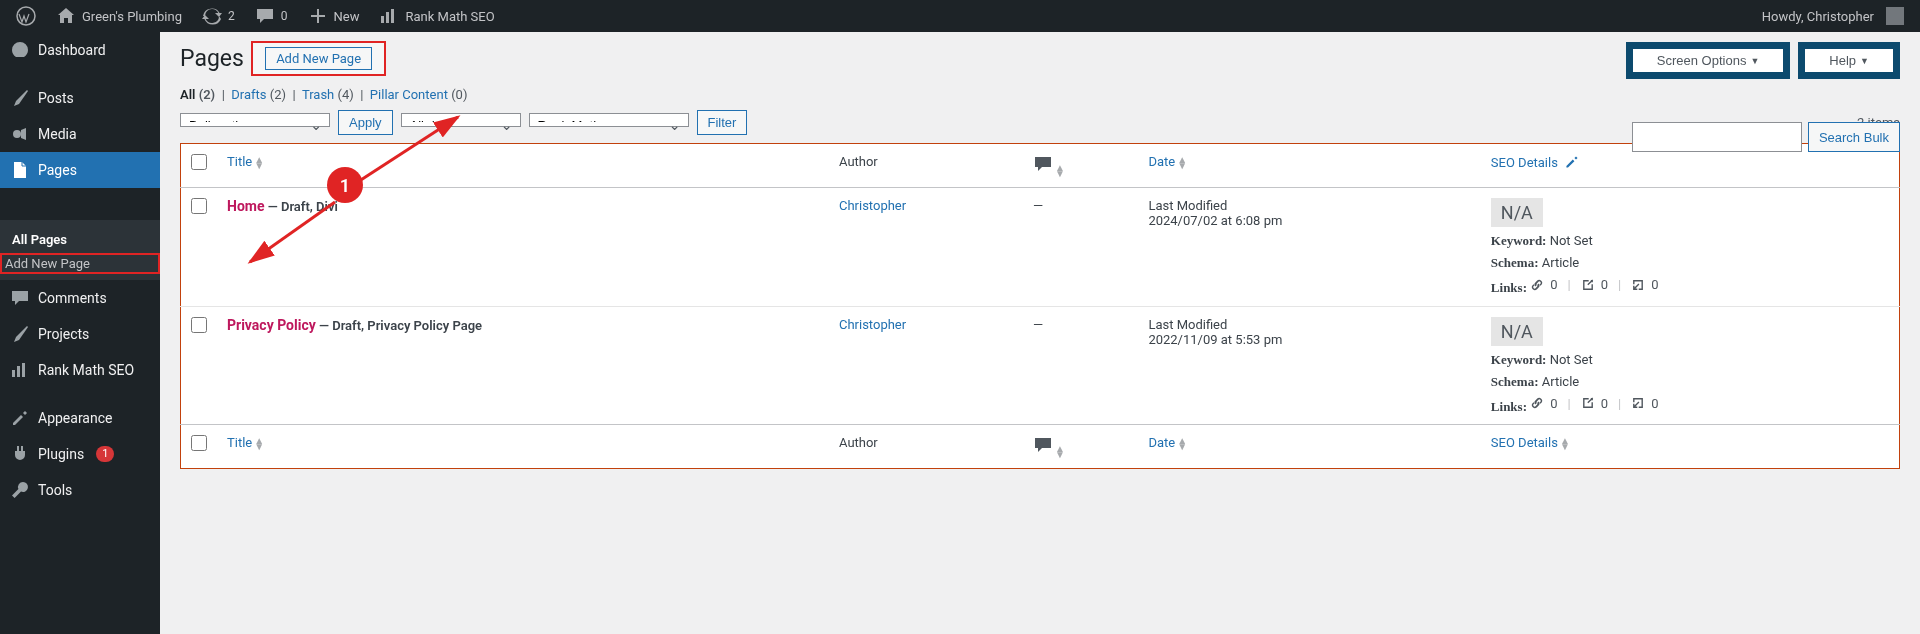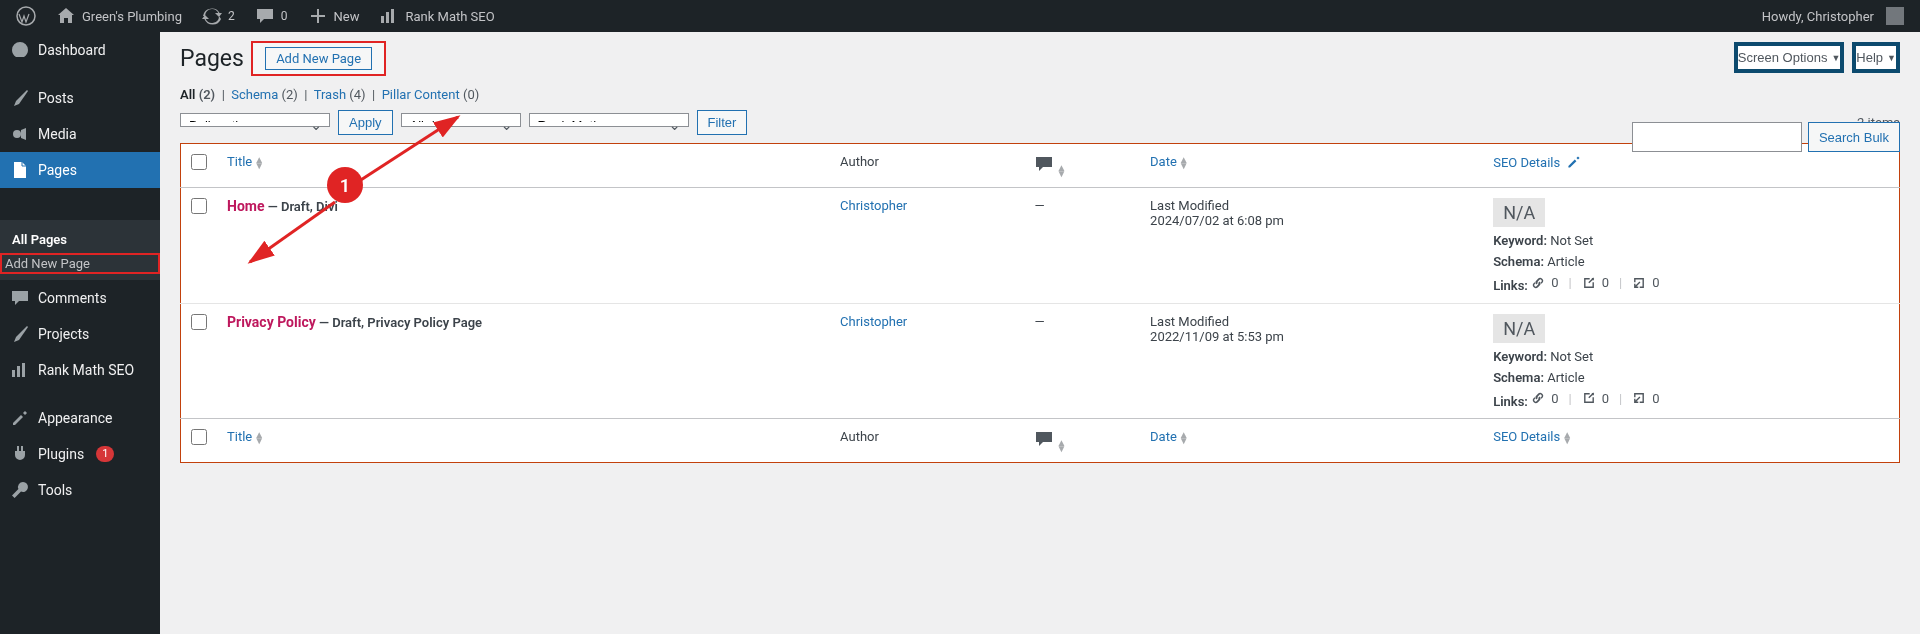--- a/index.html
+++ b/index.html
@@ -21,21 +21,21 @@
 #adminmenu .menu-item.current { background: #2271b1; color: #fff; }
 #adminmenu .menu-item.current .mico { fill:#fff; color:#fff; }
 #adminmenu .submenu { background: #2c3338; padding: 6px 0; margin-top: 32px; }
 #adminmenu .submenu .sub-item { padding: 6px 12px; color: #c3c4c7; cursor: pointer; font-size: 13px; }
 #adminmenu .submenu .sub-item.current { color: #fff; font-weight: 600; }
 .plugin-badge { background:#d63638; color:#fff; border-radius:9px; font-size:11px; padding:0 6px; line-height:16px; height:16px; margin-left:4px;}
 
 
 #content { flex: 1; padding: 12px 20px 0 20px; position: relative; overflow:hidden; }
 .top-btns { position:absolute; right:20px; top:10px; display:flex; gap:8px;}
-.screen-btn { background:#fff; border:4px solid #0c4a6e; padding:4px 0; font-size:13px; cursor:pointer; display:flex; align-items:center; gap:4px; color:#50575e;justify-content:flex-end;}
+.screen-btn { background:#fff; border:7px solid #0c4a6e; padding:4px 24px; font-size:13px; cursor:pointer; display:flex; align-items:center; gap:4px; color:#50575e;justify-content:flex-end;}
 .screen-btn::after{content:"▼"; font-size:9px;}
 
 h1.page-title { font-size: 23px; font-weight: 400; color: #1d2327; display: inline-block; margin-right: 4px; }
 .page-title-action { display: inline-block; border: 2px solid #e02424; padding: 4px 12px; color: #2271b1; background: #f6f7f7; font-size: 13px; cursor: pointer; position: relative; top:-3px; }
 .page-title-action .inner { border:1px solid #2271b1; padding:3px 10px; display:inline-block;}
 
 .subsubsub { margin: 8px 0; font-size: 13px; color: #50575e; }
 .subsubsub a { color: #2271b1; text-decoration: none; }
 .subsubsub .current { color:#1d2327; font-weight:600;}
 .subsubsub .count { color: #50575e; }
@@ -57,21 +57,21 @@
 table.wp-list th a { color:#2271b1; text-decoration:none;}
 .sort-ind { color:#a7aaad; font-size:10px; display:inline-flex; flex-direction:column; line-height:6px; margin-left:2px; vertical-align:middle;}
 .sort-ind::before{content:"▲";}
 .sort-ind::after{content:"▼";}
 table.wp-list tbody tr { border-bottom:1px solid #e5e5e5;}
 .row-title { color:#be185d; font-weight:700; font-size:14px;}
 .post-state { color:#3c434a; font-weight:600;}
 .author-link{ color:#2271b1;}
 .seo-na { background:#e5e5e5; color:#50575e; padding:4px 10px; display:inline-block; font-size:18px;}
 .seo-line { margin-top:6px; font-size:13px; color:#3c434a;}
-.seo-line strong{ font-weight:600;}
+.seo-line strong{ font-weight:600;font-family:Liberation Serif, serif;}
 .links-icons { display:inline-flex; gap:6px; align-items:center; color:#50575e;}
 .links-icons svg { width:14px; height:14px; fill:#50575e;}
 .sep { color:#c3c4c7; margin:0 4px;}
 .checkbox-cell{width:30px;}
 .checkbox-cell input, th.checkbox-cell input{ width:16px; height:16px;}
 th.col-comments svg{width:20px; height:20px; fill:#50575e;}
 .seo-head{ display:flex; align-items:center; gap:6px;}
 .seo-head svg{width:16px; height:16px; fill:#2271b1;}
 
 
@@ -248,21 +248,21 @@
           <span>Help</span>
         </button>
     </div>
 
     <h1 class="page-title">Pages</h1>
     <span class="page-title-action"><span class="inner">Add New Page</span></span>
 
     <div class="subsubsub">
       <span class="current"><span>All</span> <span class="count">(2)</span></span>
       &nbsp;|&nbsp;
-      <a><span>Schema</span> <span class="count">(2)</span></a>
+      <a><span>Drafts</span> <span class="count">(2)</span></a>
       &nbsp;|&nbsp;
       <a><span>Trash</span> <span class="count">(4)</span></a>
       &nbsp;|&nbsp;
       <a><span>Pillar Content</span> <span class="count">(0)</span></a>
     </div>
 
     <div class="search-box">
       <input type="text" style="">
       <button class="btn">Search Bulk</button>
     </div>

